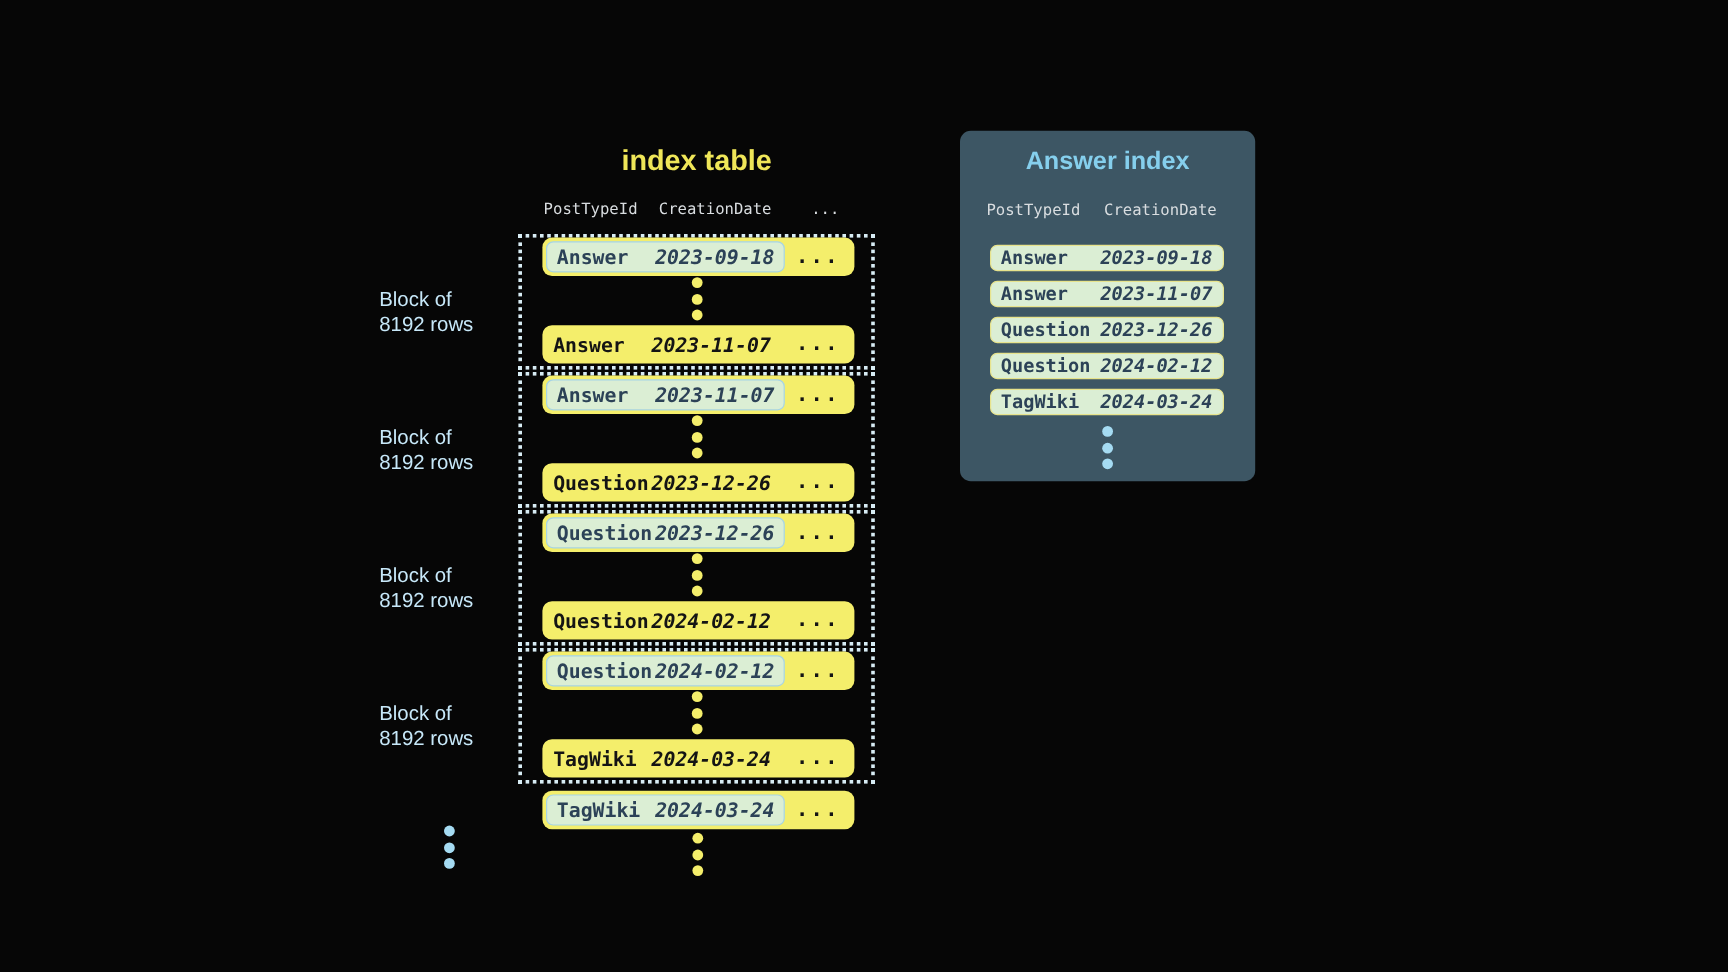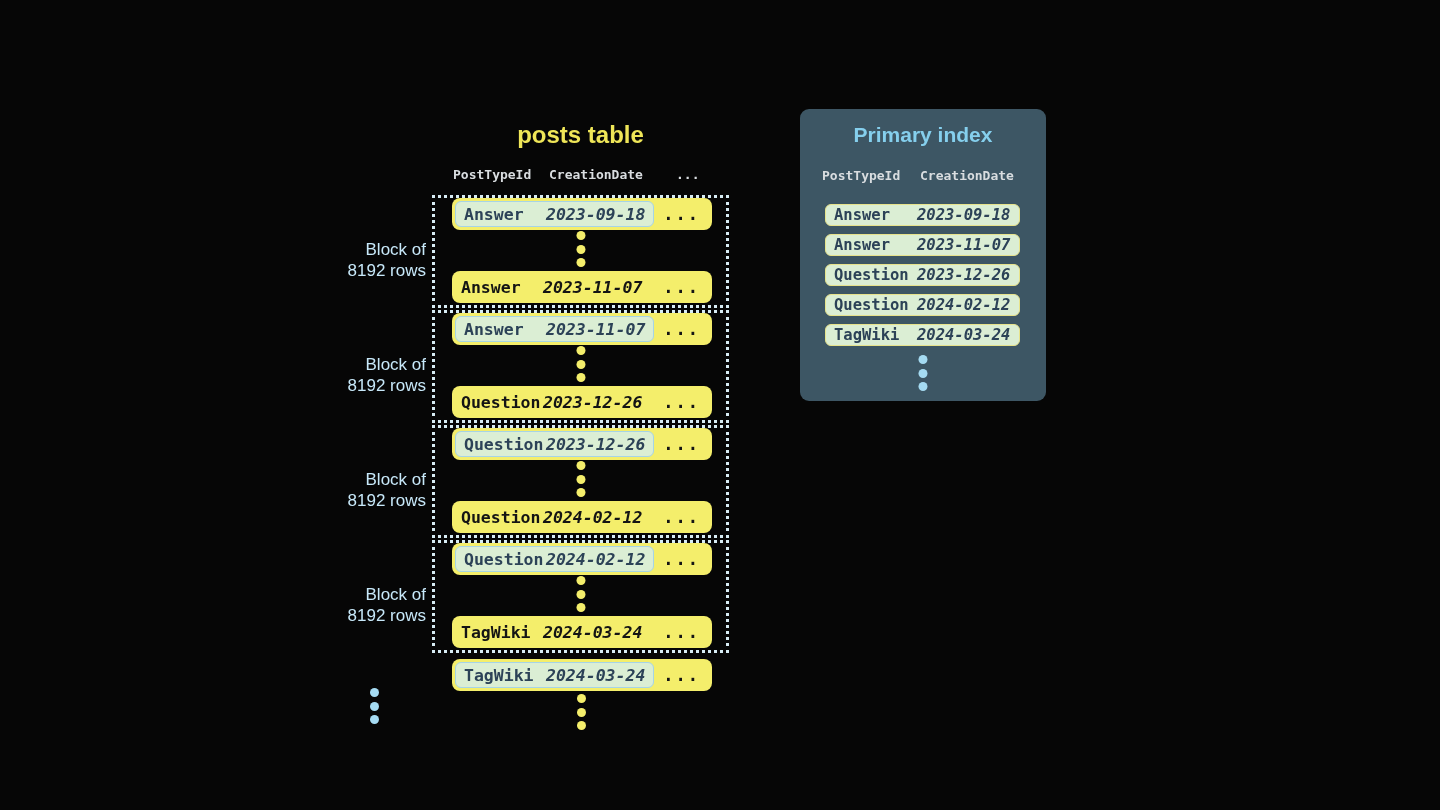--- a/index.html
+++ b/index.html
@@ -8,21 +8,21 @@
     background:var(--bg,#060606);
     font-family:"DejaVu Sans Mono",monospace;
   }
   
   .posts-title{
     position:absolute;left:432px;top:121px;width:297px;text-align:center;
     font-family:"Liberation Sans","DejaVu Sans",sans-serif;
     font-size:24px;font-weight:600;color:var(--title-yellow,#efe658);
   }
   .col-head{
-    position:absolute;font-size:13px;font-weight:bold;
+    position:absolute;font-size:13px;font-weight:normal;
     color:var(--header-text,#d9dde0);white-space:pre;
   }
   .block{
     position:absolute;left:432px;width:297px;height:113px;box-sizing:border-box;
     border:3px dotted var(--dotted-border,#d7ecf4);
   }
   .row{
     position:absolute;left:17px;width:260px;height:32px;box-sizing:border-box;
     background:var(--row-yellow,#f4ee6b);border-radius:8px;
     display:flex;align-items:center;font-size:16.5px;font-weight:bold;
@@ -39,21 +39,21 @@
     border:1.5px solid var(--highlight-border,#a6d4e6);
     color:var(--index-text,#2c4257);
   }
   .rtype{display:inline-block;min-width:82px;white-space:pre;}
   .rdate{white-space:pre;font-style:italic;}
   .rmore{
     margin-left:auto;margin-right:12px;letter-spacing:2px;
     font-weight:bold;color:var(--row-text,#141414);font-size:17px;
   }
   .blabel{
-    position:absolute;left:316px;width:110px;text-align:right;
+    position:absolute;left:316px;width:110px;text-align:left;
     font-family:"Liberation Sans","DejaVu Sans",sans-serif;
     font-size:17px;line-height:21px;color:var(--label-blue,#c7e8f9);
   }
   .vdots{position:absolute;display:flex;flex-direction:column;align-items:center;}
   .vdots i{
     display:block;width:9px;height:9px;border-radius:50%;margin-bottom:4.5px;
     background:var(--row-yellow,#f4ee6b);
   }
   .vdots.blue i{background:var(--blue-dot,#a5dbf2);}
   .vdots.inblock{left:50%;transform:translateX(-50%);top:33px;}
@@ -74,21 +74,21 @@
     display:flex;align-items:center;padding:0 8px;
     font-size:15.5px;font-weight:bold;color:var(--index-text,#2c4257);
   }
   .irow .rtype{min-width:83px;}
 </style>
 </head>
 <body>
 
 <div class="canvas">
 
-  <div class="posts-title">posts table</div>
+  <div class="posts-title">index table</div>
 
   <span class="col-head" style="left:453px;top:167px;">PostTypeId</span>
   <span class="col-head" style="left:549px;top:167px;">CreationDate</span>
   <span class="col-head" style="left:676px;top:167px;">...</span>
 
   <div class="block" style="top:195px;">
     <div class="row row-first">
       <span class="hl">
         <span class="rtype">Answer</span>
         <span class="rdate">2023-09-18</span>
@@ -195,21 +195,21 @@
       <i></i>
       <i></i>
     </div>
   <div class="vdots blue" style="left:370px;top:688px;">
       <i></i>
       <i></i>
       <i></i>
     </div>
 
   <div class="panel">
-    <div class="panel-title">Primary index</div>
+    <div class="panel-title">Answer index</div>
     <span class="col-head" style="left:22px;top:59px;">PostTypeId</span>
     <span class="col-head" style="left:120px;top:59px;">CreationDate</span>
 
     <div class="irow" style="top:95px;">
       <span class="rtype">Answer</span>
       <span class="rdate">2023-09-18</span>
     </div>
     <div class="irow" style="top:125px;">
       <span class="rtype">Answer</span>
       <span class="rdate">2023-11-07</span>

